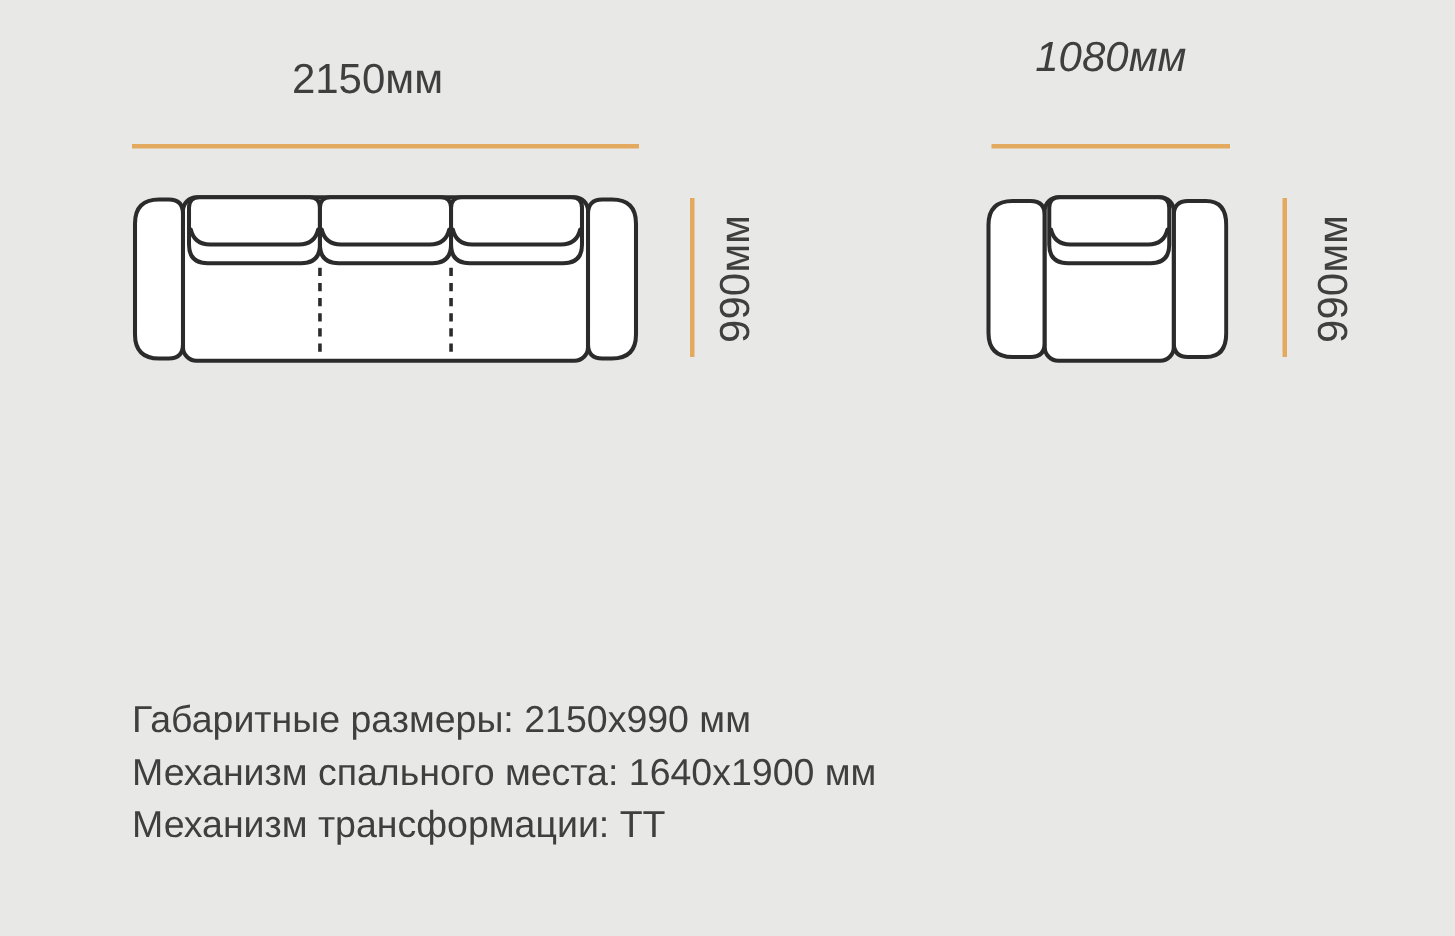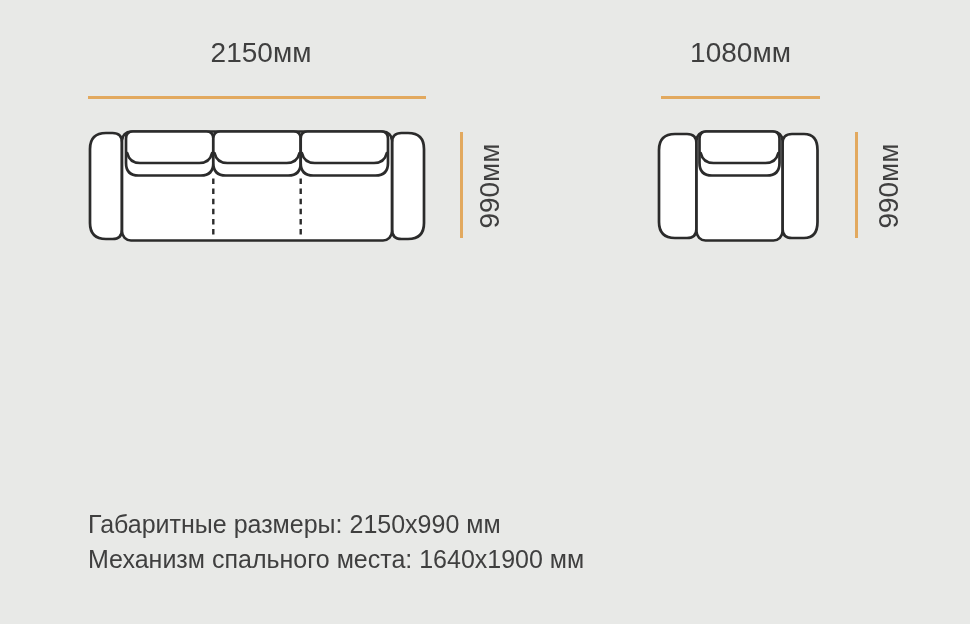--- a/index.html
+++ b/index.html
@@ -62,29 +62,28 @@
     stroke-dasharray: 5.5 4.6;
   }
   .specs {
     position: absolute;
     left: 88px;
     top: 463px;
     color: var(--text, #3f3f3f);
     font-size: 25px;
     line-height: 35px;
     white-space: nowrap;
-    margin-top: 44px;
   }
 </style>
 </head>
 <body>
 
 <div class="canvas">
 
-  <div class="dim-label" style="left:92px; top:38px; width:338px;">2150мм</div>
+  <div class="dim-label" style="left:76px; top:38px; width:338px;">2150мм</div>
 
   <div class="dim-line-h" style="left:88px; top:96px; width:338px;"></div>
 
   <svg class="furniture-svg" style="left:88px; top:130px;" width="338" height="112" viewBox="0 0 338 112">
 
     <path class="part" d="M 18 3 H 24.5 Q 34 3 34 12.5 V 99.5 Q 34 109 24.5 109 H 18 Q 2 109 2 93 V 19 Q 2 3 18 3 Z"></path>
 
     <path class="part" d="M 313.5 3 H 320 Q 336 3 336 19 V 93 Q 336 109 320 109 H 313.5 Q 304 109 304 99.5 V 12.5 Q 304 3 313.5 3 Z"></path>
 
     <rect class="part" x="34" y="1.5" width="270" height="109" rx="9"></rect>
@@ -99,21 +98,21 @@
     <path class="crease" d="M 213.9 23 Q 216.2 33 226.7 33 H 286 Q 296.5 33 298.8 23"></path>
 
     <path class="dashed" d="M 125.3 48.5 V 108"></path>
     <path class="dashed" d="M 212.7 48.5 V 108"></path>
   </svg>
 
   <div class="dim-line-v" style="left:460px; top:132px; height:106px;"></div>
 
   <div class="dim-label vert" style="left:490px; top:186px;">990мм</div>
 
-  <div class="dim-label" style="left:661px; top:38px; width:159px;">1080мм</div>
+  <div class="dim-label" style="left:661px; top:23px; width:159px;font-style:italic;">1080мм</div>
 
   <div class="dim-line-h" style="left:661px; top:96px; width:159px;"></div>
 
   <svg class="furniture-svg" style="left:657px; top:130px;" width="162" height="112" viewBox="0 0 162 112">
 
     <path class="part" d="M 18 4 H 30 Q 39.5 4 39.5 13.5 V 98.5 Q 39.5 108 30 108 H 18 Q 2 108 2 92 V 20 Q 2 4 18 4 Z"></path>
 
     <path class="part" d="M 135 4 H 147 Q 160.5 4 160.5 20 V 92 Q 160.5 108 147 108 H 135 Q 125.5 108 125.5 98.5 V 13.5 Q 125.5 4 135 4 Z"></path>
 
     <rect class="part" x="39.5" y="1.5" width="86" height="109" rx="9"></rect>
@@ -122,15 +121,16 @@
     <path class="crease" d="M 43.7 23 Q 46 33 56.5 33 H 108.5 Q 119 33 121.3 23"></path>
   </svg>
 
   <div class="dim-line-v" style="left:855px; top:132px; height:106px;"></div>
 
   <div class="dim-label vert" style="left:889px; top:186px;">990мм</div>
 
   <div class="specs">
     <div>Габаритные размеры: 2150x990 мм</div>
     <div>Механизм спального места: 1640x1900 мм</div>
+    <div>Механизм трансформации: ТТ</div>
   </div>
 
 </div>
 
 </body></html>

